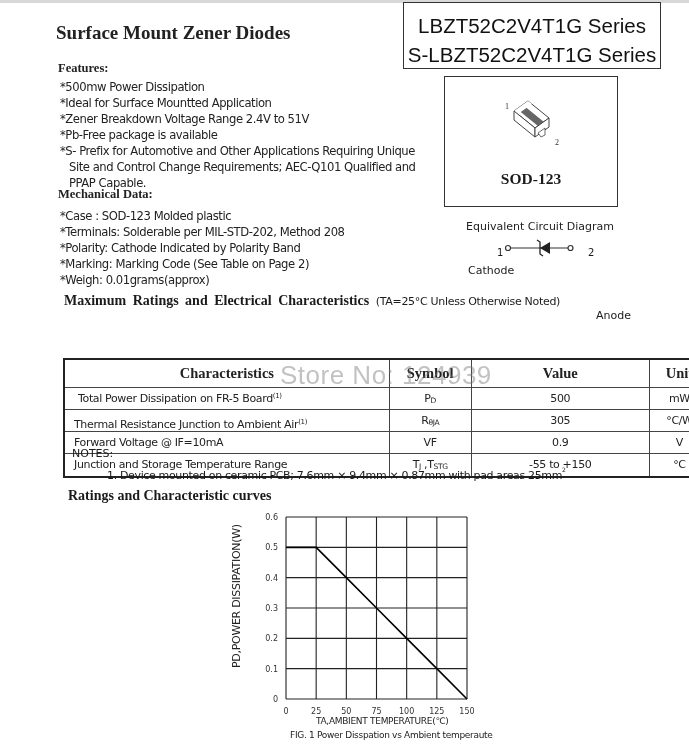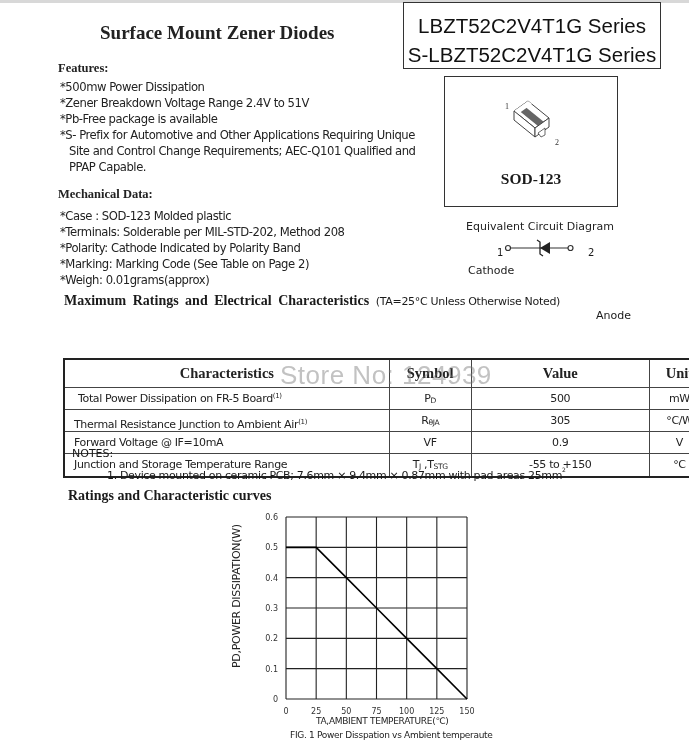--- a/index.html
+++ b/index.html
@@ -2,21 +2,21 @@
 <html><head>
 <meta charset="utf-8">
 <style>
   * { box-sizing: border-box; margin: 0; padding: 0; }
   html, body { width: 689px; height: 751px; background: #ffffff; overflow: hidden; }
   body { position: relative; font-family: "DejaVu Sans", sans-serif; color: #1a1a1a; }
   .abs { position: absolute; }
   .serif-b { font-family: "Liberation Serif", serif; font-weight: bold; }
   .topline { left: 0; top: 0; width: 689px; height: 3px; background: #d8d8d8; }
 
-  .title { left: 56px; top: 22px; font-size: 19px; color: #222; letter-spacing: 0px; margin-left: 44px; }
+  .title { left: 56px; top: 22px; font-size: 19px; color: #222; letter-spacing: 0px; }
   .series-box { left: 403px; top: 2px; width: 258px; height: 67px; border: 1.5px solid #333; text-align: center; }
   .series-box div { font-family: "Liberation Sans", sans-serif; font-size: 20.5px; line-height: 29px; color: #111; white-space: nowrap; }
   .series-box .l1 { padding-top: 8px; }
 
   .section-h { font-size: 12.5px; color: #222; }
   .features-h { left: 58px; top: 61px; }
   .list { left: 60px; font-size: 11.6px; line-height: 16px; color: #222; font-family: "DejaVu Sans", sans-serif; letter-spacing: -0.45px; }
   .list div { white-space: nowrap; }
   .features-list { top: 79px; }
   .mech-h { left: 58px; top: 187px; }
@@ -66,20 +66,21 @@
 <div class="abs title serif-b">Surface Mount Zener Diodes</div>
 
 <div class="abs series-box">
   <div class="l1">LBZT52C2V4T1G Series</div>
   <div>S-LBZT52C2V4T1G Series</div>
 </div>
 
 <div class="abs section-h serif-b features-h">Features:</div>
 <div class="abs list features-list">
   <div>*500mw Power Dissipation</div>
+  <div>*Ideal for Surface Mountted Application</div>
   <div>*Zener Breakdown Voltage Range 2.4V to 51V</div>
   <div>*Pb-Free package is available</div>
   <div>*S- Prefix for Automotive and Other Applications Requiring Unique</div>
   <div style="padding-left:9px;"> Site and Control Change Requirements; AEC-Q101 Qualified and</div>
   <div style="padding-left:9px;"> PPAP Capable.</div>
 </div>
 
 <div class="abs section-h serif-b mech-h">Mechanical Data:</div>
 <div class="abs list mech-list">
   <div>*Case : SOD-123 Molded plastic</div>

